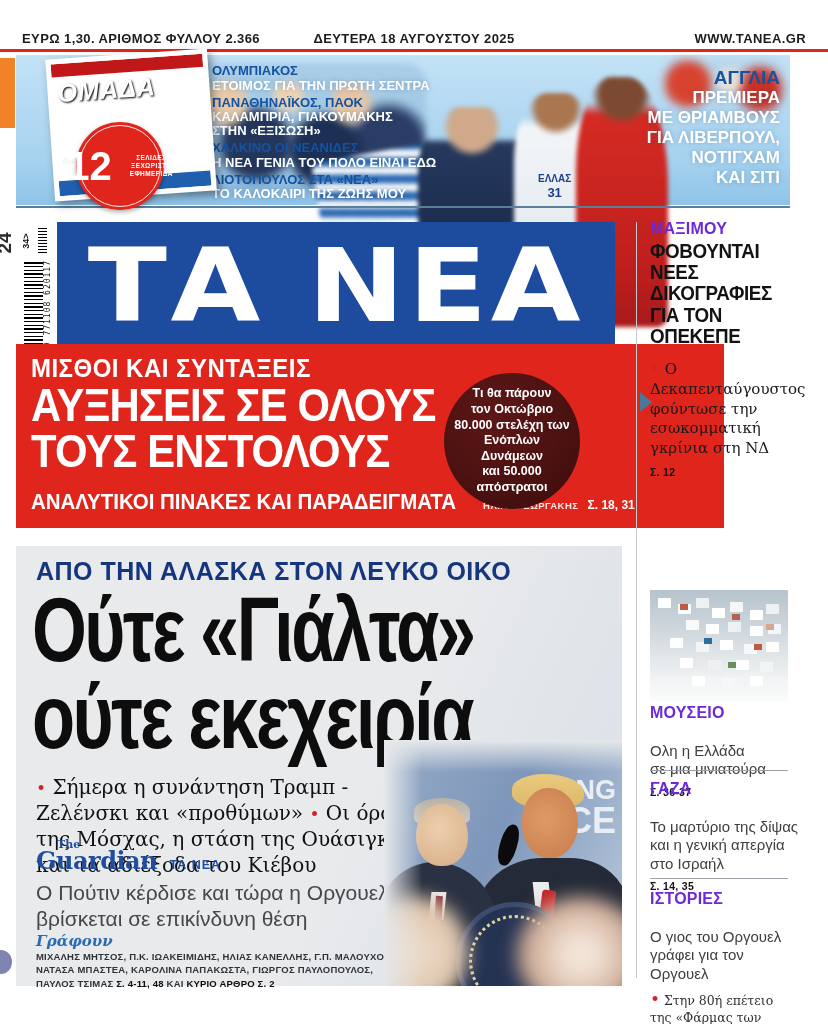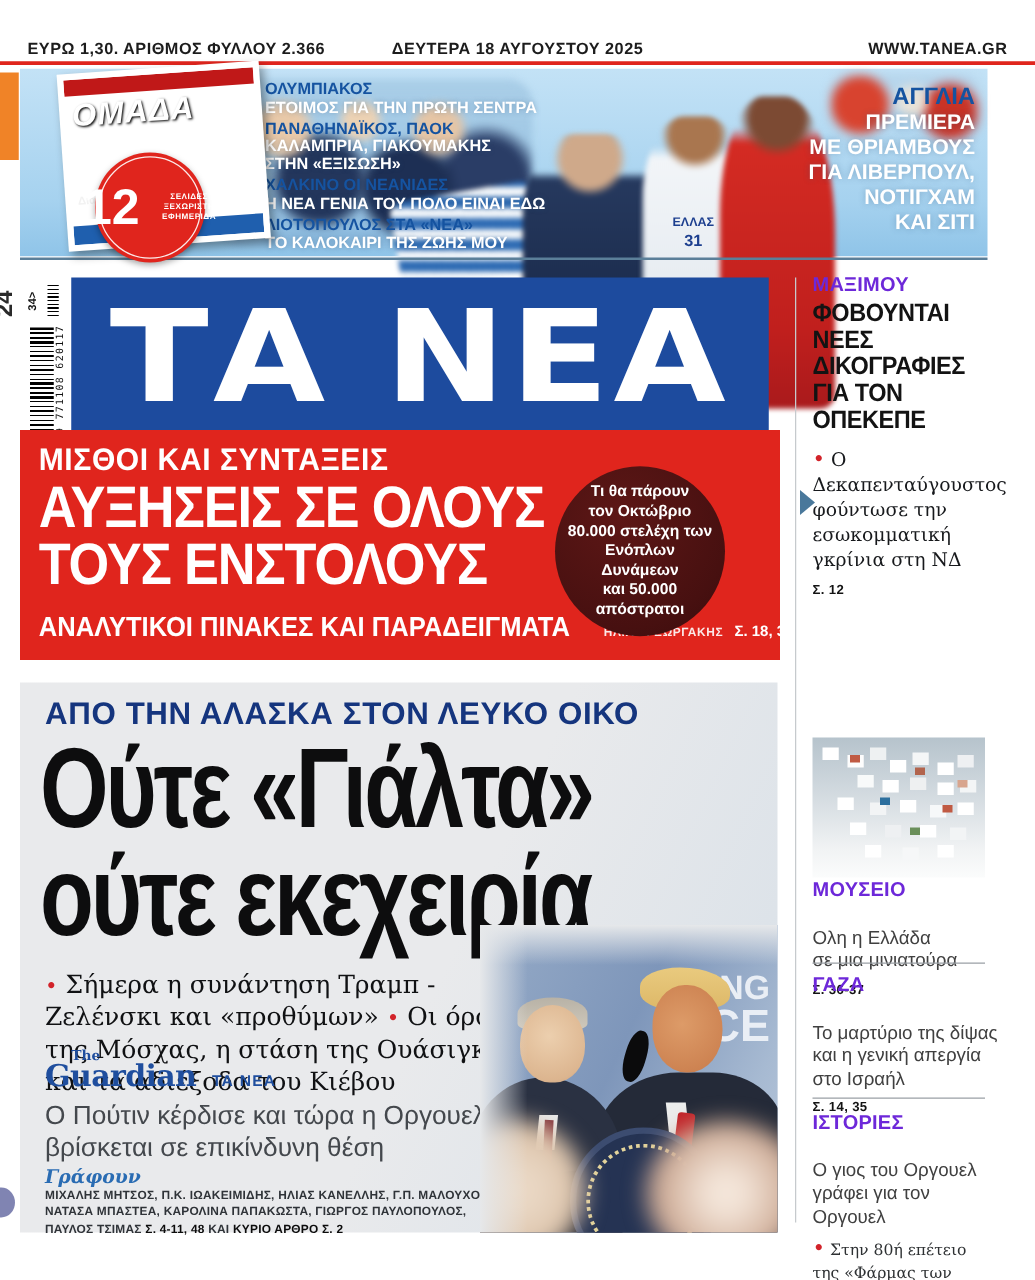--- a/index.html
+++ b/index.html
@@ -98,21 +98,21 @@
   .bc-num { left:43px; top:260px; writing-mode:vertical-rl; transform:rotate(180deg);
     font-family:"DejaVu Sans Mono",monospace; font-size:8px; color:#111; letter-spacing:1px; }
 
   
   .masthead { left:57px; top:222px; width:558px; height:126px; background:#1d4b9e;
     display:flex; align-items:center; justify-content:center; }
   .masthead-title { color:#fff; font-family:"DejaVu Sans",sans-serif; font-weight:bold;
     font-size:100px; letter-spacing:3px; transform:scale(1.16,1.02); white-space:nowrap; }
 
   
-  .lead { left:16px; top:344px; width:608px; height:184px; background:#e0251d; color:#fff; }
+  .lead { left:16px; top:344px; width:708px; height:184px; background:#e0251d; color:#fff; }
   .lead-kicker { left:15px; top:10px; font-size:25px; font-weight:bold; letter-spacing:.5px;
     transform:scaleX(.96); transform-origin:left; }
   .lead-headline { left:15px; top:39px; font-size:45px; font-weight:bold; line-height:.98;
     letter-spacing:-1px; transform:scale(.93,1.04); transform-origin:top left; }
   .lead-deckrow { left:15px; bottom:13px; display:flex; align-items:baseline; gap:9px; white-space:nowrap; }
   .lead-deck { font-size:22px; font-weight:bold; transform:scaleX(.93); transform-origin:left; }
   .lead-byline { font-size:9.5px; font-weight:bold; opacity:.9; letter-spacing:.5px; margin-left:-14px; }
   .lead-pages { font-size:12px; font-weight:bold; }
   .lead-bubble { left:428px; top:29px; width:136px; height:136px; border-radius:50%;
     background:radial-gradient(circle at 38% 30%, #5d1716 0%, #471010 70%, #3a0c0c 100%);

